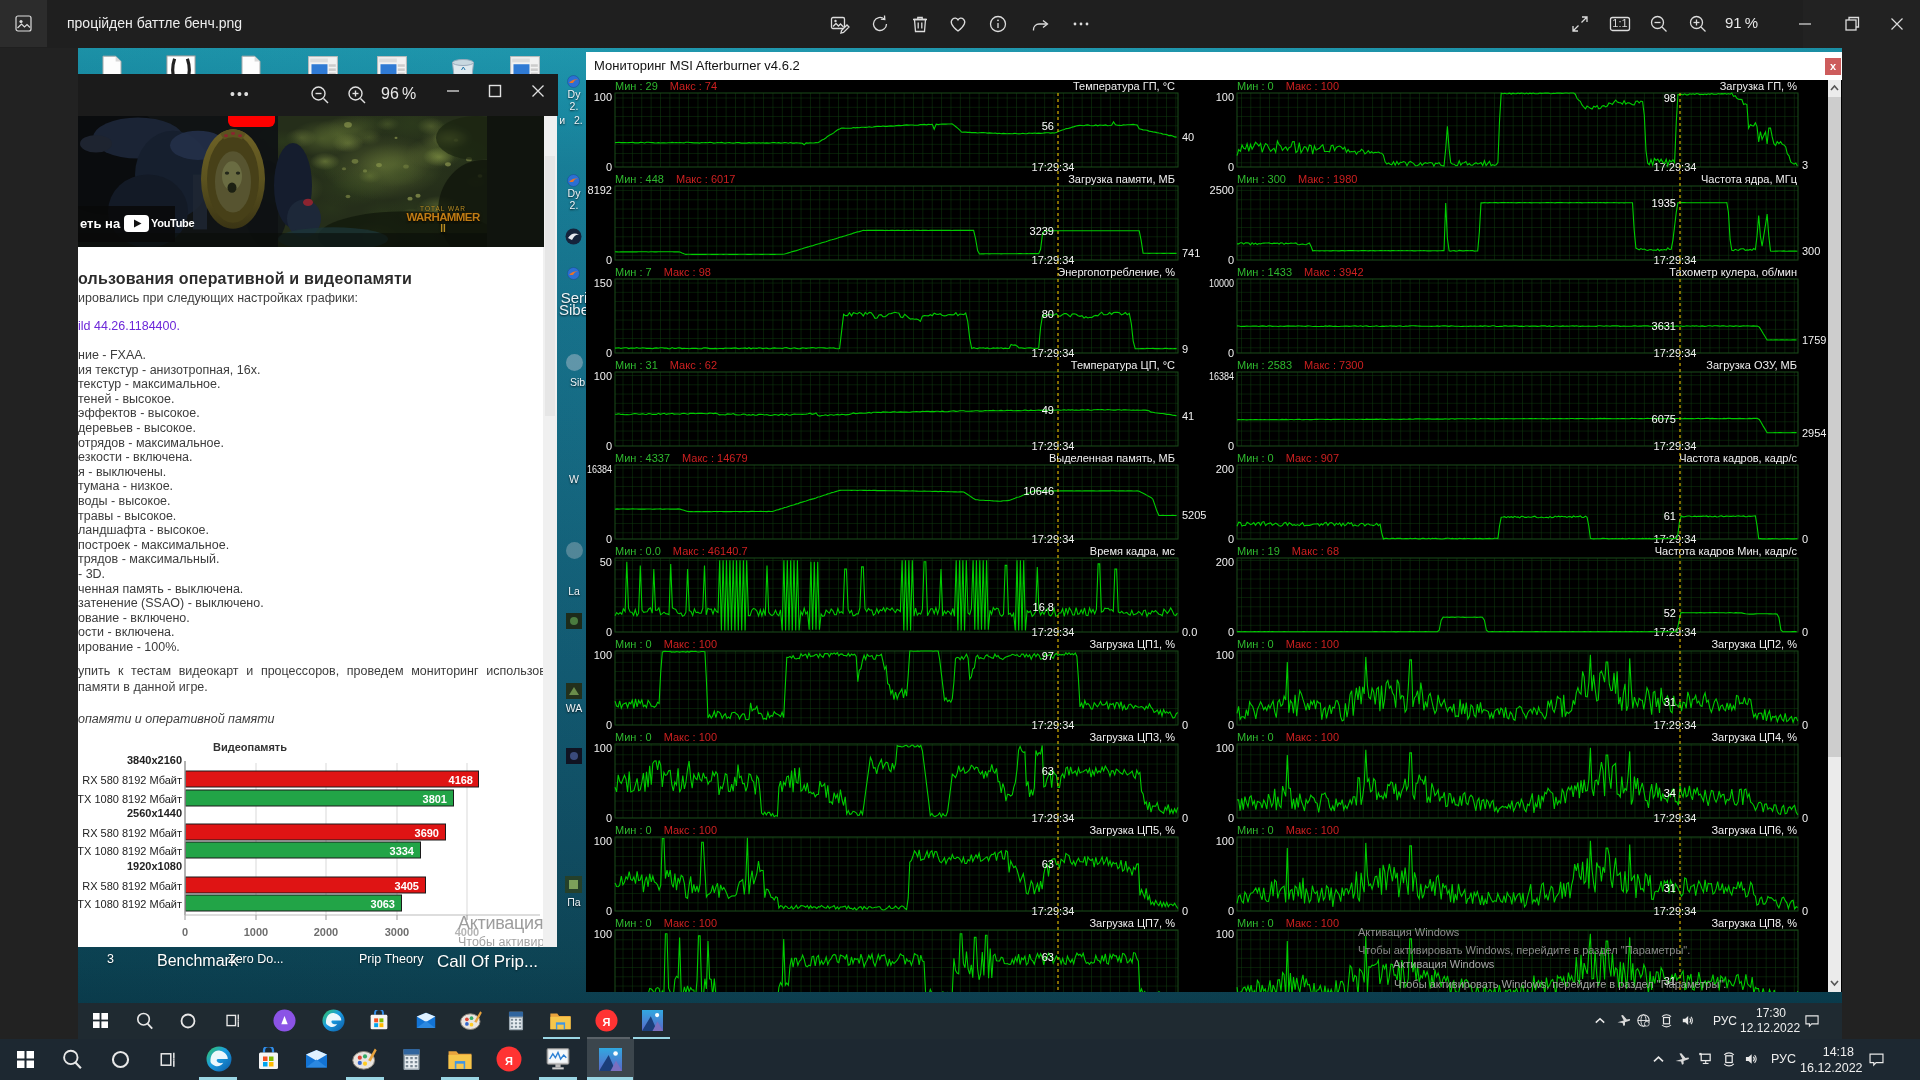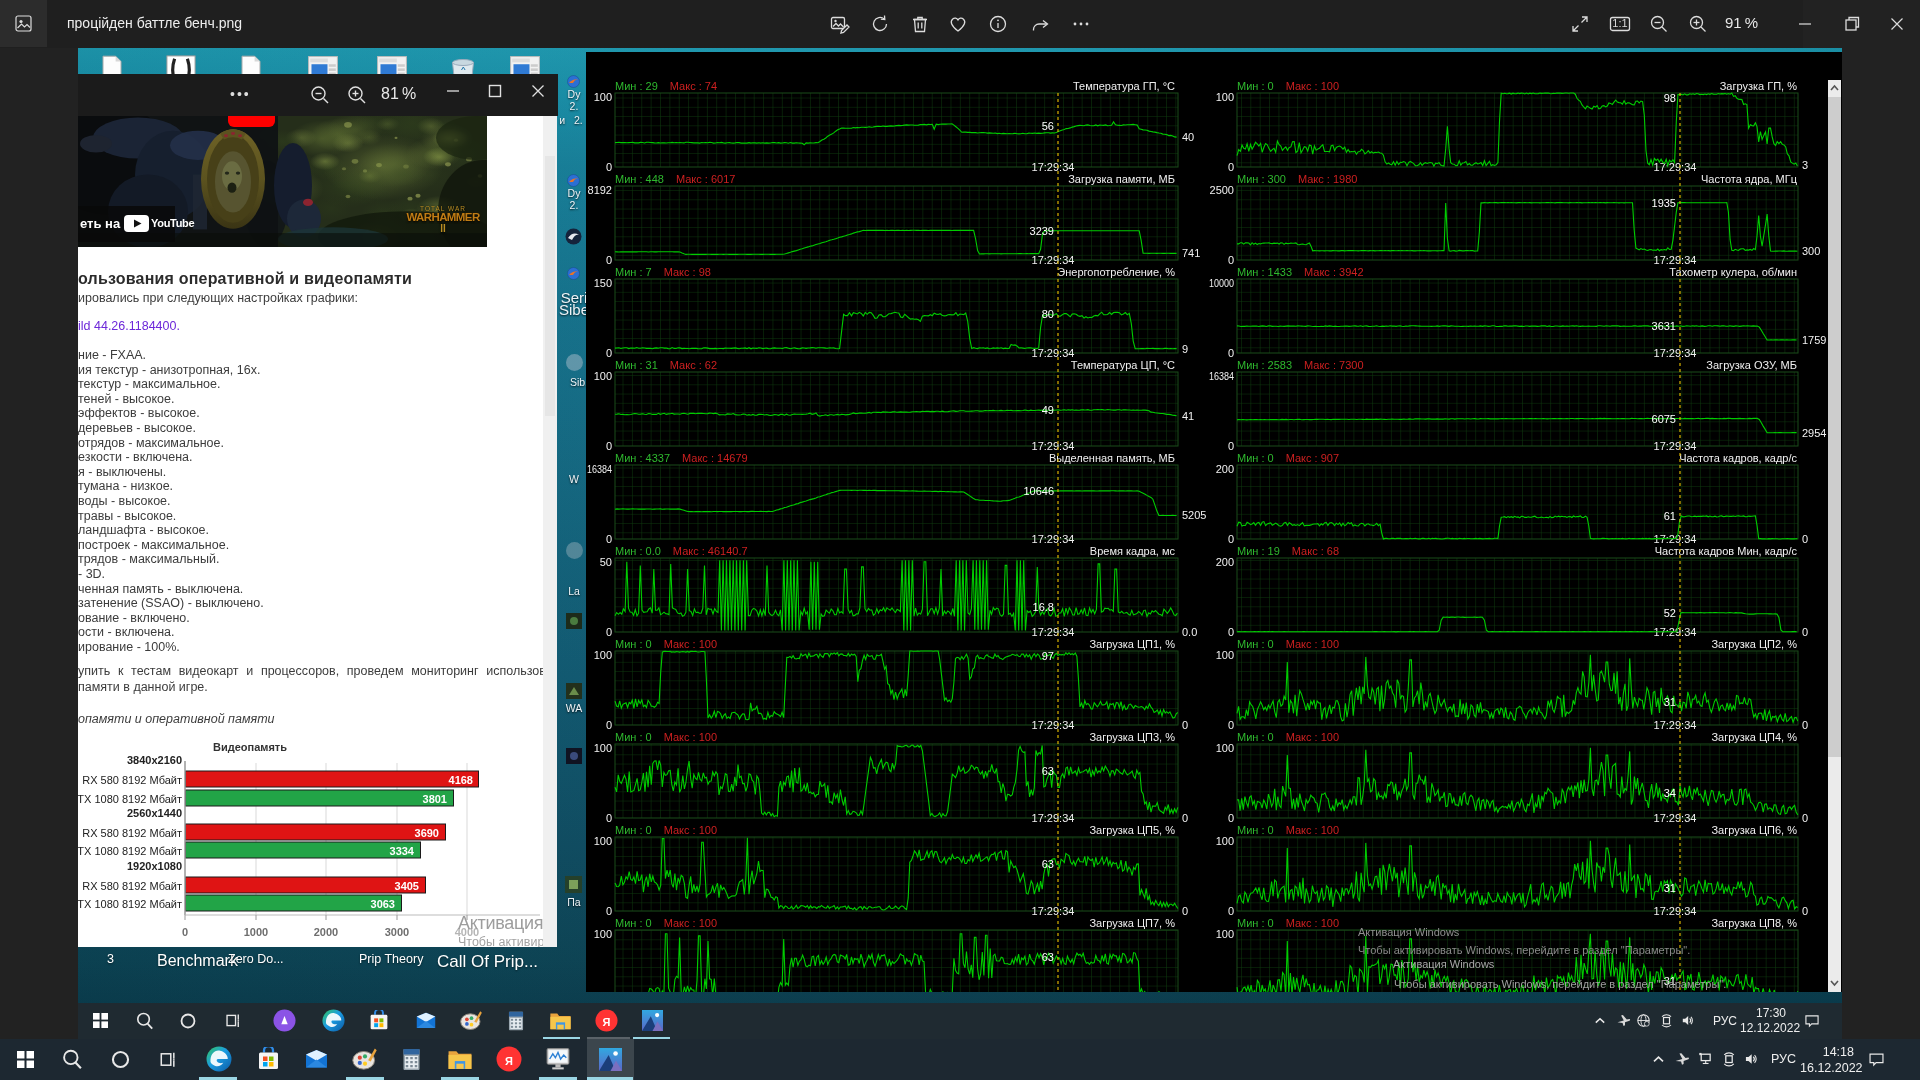--- a/index.html
+++ b/index.html
@@ -269,38 +269,38 @@
         </svg>
       </div>
       <div class="ab ic" style="left:268px;top:10px;width:22px;height:22px">
         <svg width="22" height="22" viewBox="0 0 22 22" style="">
           <circle cx="9.5" cy="9.5" r="6.5" stroke="#e0e0e0" stroke-width="1.4" fill="none"></circle>
           <line x1="14.5" y1="14.5" x2="19" y2="19" stroke="#e0e0e0" stroke-width="1.4" fill="none"></line>
           <line x1="6.5" y1="9.5" x2="12.5" y2="9.5" stroke="#e0e0e0" stroke-width="1.4" fill="none"></line>
           <line x1="9.5" y1="6.5" x2="9.5" y2="12.5" stroke="#e0e0e0" stroke-width="1.4" fill="none"></line>
         </svg>
       </div>
-      <div class="ab" style="left:303px;top:11px;color:#e8e8e8;font-size:16px">81 %</div>
+      <div class="ab" style="left:303px;top:11px;color:#e8e8e8;font-size:16px">96 %</div>
       <div class="ab ic" style="left:363px;top:5px;width:24px;height:24px">
         <svg width="20" height="20" viewBox="0 0 20 20" style="">
           <line x1="4" y1="10" x2="16" y2="10" stroke="#e0e0e0" stroke-width="1.3"></line>
         </svg>
       </div>
       <div class="ab ic" style="left:405px;top:5px;width:24px;height:24px">
         <svg width="20" height="20" viewBox="0 0 20 20" style="">
           <rect x="4.5" y="4.5" width="11" height="11" stroke="#e0e0e0" stroke-width="1.4" fill="none"></rect>
         </svg>
       </div>
       <div class="ab ic" style="left:448px;top:5px;width:24px;height:24px">
         <svg width="20" height="20" viewBox="0 0 20 20" style="">
           <path d="M4.5 4.5 L15.5 15.5 M15.5 4.5 L4.5 15.5" stroke="#e0e0e0" stroke-width="1.3"></path>
         </svg>
       </div>
     </div>
-    <div class="ab" style="left:0;top:68px;width:409px;height:131px;overflow:hidden;background:#10140e"><svg width="409" height="131" viewBox="0 0 409 179" preserveAspectRatio="none">
+    <div class="ab" style="left:0;top:68px;width:466px;height:131px;overflow:hidden;background:#10140e"><svg width="409" height="131" viewBox="0 0 409 179" preserveAspectRatio="none">
         <defs>
           <radialGradient id="fo1" cx="0.5" cy="0.5" r="0.5">
             <stop offset="0" stop-color="#55652e"></stop>
             <stop offset="1" stop-color="#55652e" stop-opacity="0"></stop>
           </radialGradient>
           <radialGradient id="fo2" cx="0.5" cy="0.5" r="0.5">
             <stop offset="0" stop-color="#7c8c42"></stop>
             <stop offset="1" stop-color="#7c8c42" stop-opacity="0"></stop>
           </radialGradient>
           <radialGradient id="fo3" cx="0.5" cy="0.5" r="0.5">
@@ -410,20 +410,26 @@
         <div style="font-size:6.5px;color:#b98e24;letter-spacing:1px;text-shadow:0 0 2px #000">TOTAL WAR</div>
         <div style="font-size:11.5px;font-weight:bold;color:#c07c14;text-shadow:0 1px 2px #000,0 0 3px #320;letter-spacing:-0.6px;line-height:11px">WARHAMMER</div>
         <div style="font-size:10px;font-weight:bold;color:#b98e24;text-shadow:0 1px 2px #000;line-height:11px">II</div>
       </div></div>
     <div class="ab" style="left:29px;top:904px;font-size:12.5px;color:#fff;text-shadow:0 1px 2px rgba(0,0,0,.5)">3</div>
     <div class="ab" style="left:79px;top:904px;font-size:16px;color:#fff;text-shadow:0 1px 2px rgba(0,0,0,.5)">Benchmark</div>
     <div class="ab" style="left:150px;top:904px;font-size:12.5px;color:#fff;text-shadow:0 1px 2px rgba(0,0,0,.5)">Zero Do...</div>
     <div class="ab" style="left:281px;top:904px;font-size:12.5px;color:#fff;text-shadow:0 1px 2px rgba(0,0,0,.5)">Prip Theory</div>
     <div class="ab" style="left:359px;top:904px;font-size:17px;color:#fff;text-shadow:0 1px 2px rgba(0,0,0,.5)">Call Of Prip...</div>
     <div class="ab" style="left:508px;top:4px;width:1256px;height:940px;background:#000">
+      <div class="ab" style="left:0;top:0;width:1256px;height:28px;background:#fff">
+        <div class="ab" style="left:8px;top:6px;font-size:13px;color:#111">Мониторинг MSI Afterburner v4.6.2</div>
+        <div class="ab ic" style="left:1239px;top:6px;width:16px;height:17px;background:#cd5c5c">
+          <span style="color:#fff;font-size:11px;font-weight:bold;line-height:1">x</span>
+        </div>
+      </div>
       <svg width="1256" height="912" viewBox="0 0 1256 912" style="position:absolute;left:0;top:28px;background:#000">
         <defs>
           <pattern id="gg" width="9.37" height="9.25" patternUnits="userSpaceOnUse">
             <path d="M9.37 0 L9.37 9.25 M0 9.25 L9.37 9.25" stroke="#0e3a0e" stroke-width="1" fill="none"></path>
           </pattern>
         </defs>
         <style>text{font-family:"Liberation Sans",sans-serif;font-size:11px}</style>
         <rect x="29" y="13" width="563" height="74" fill="url(#gg)" stroke="#1a4d1a" stroke-width="1"></rect>
         <text x="29" y="10"><tspan fill="#2eb82e">Мин : 29</tspan><tspan dx="12" fill="#cc2020">Макс : 74</tspan></text>
         <text x="589" y="10" fill="#f0f0f0" text-anchor="end">Температура ГП, °C</text>

